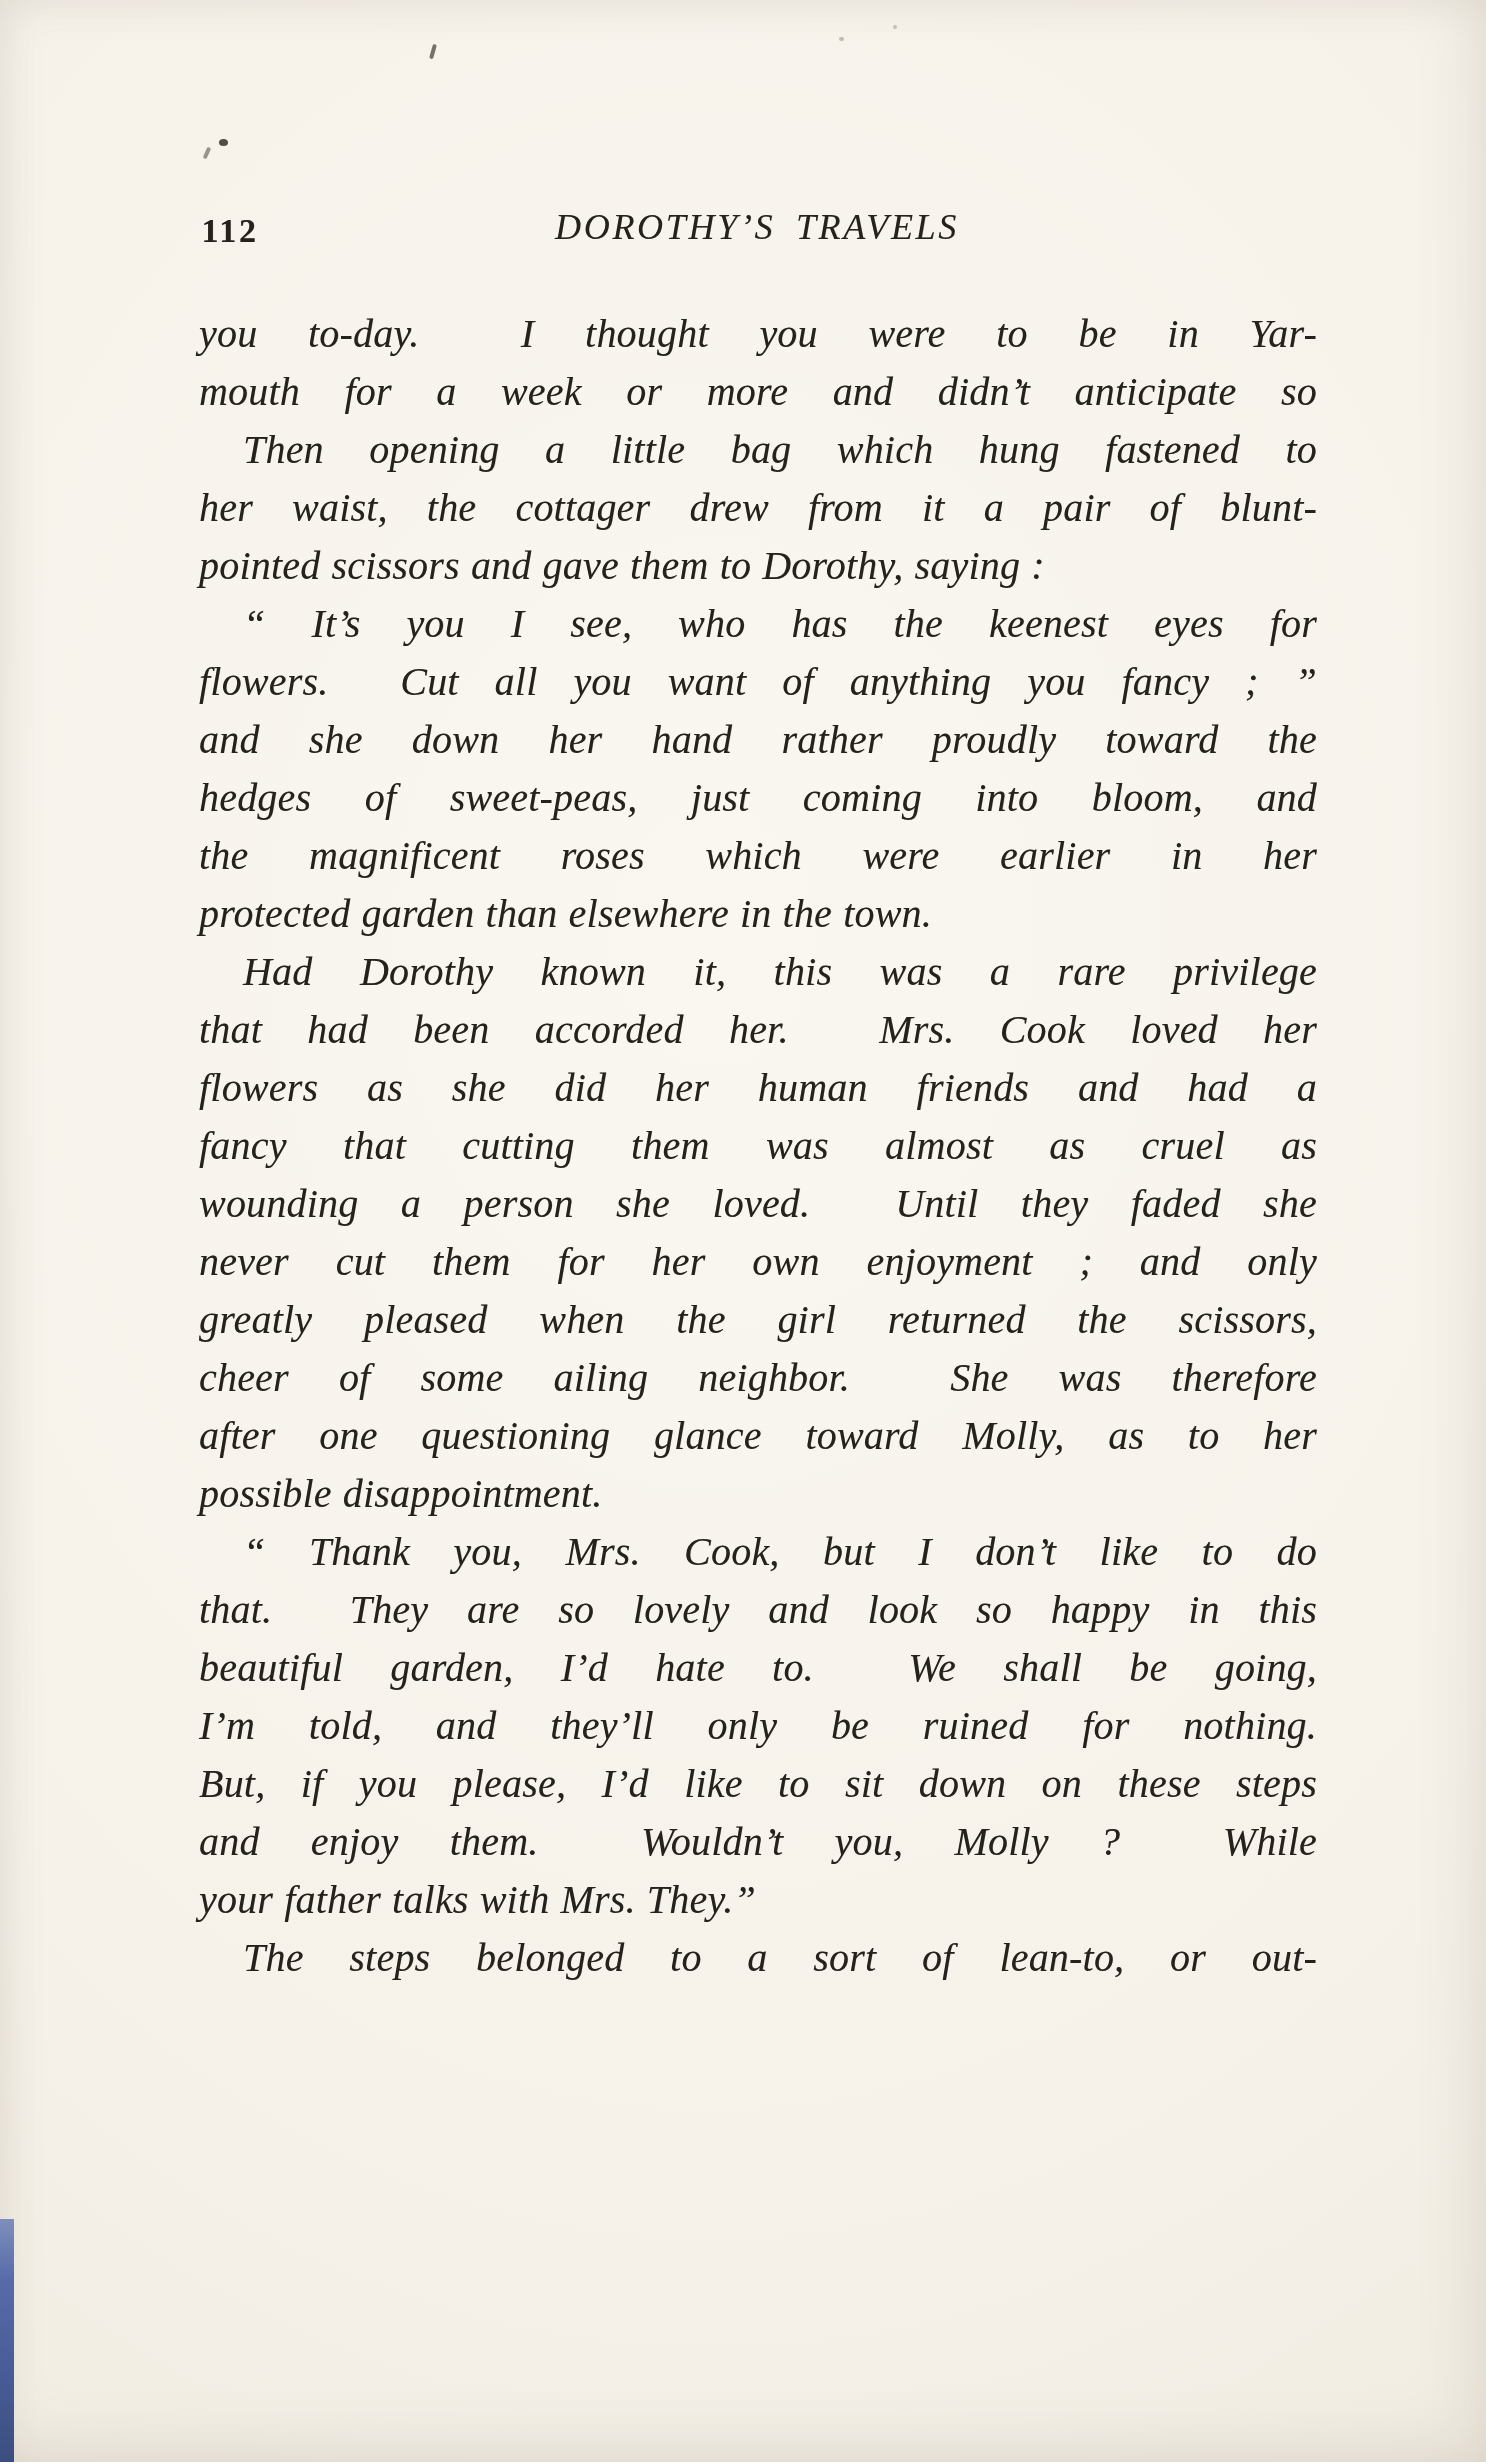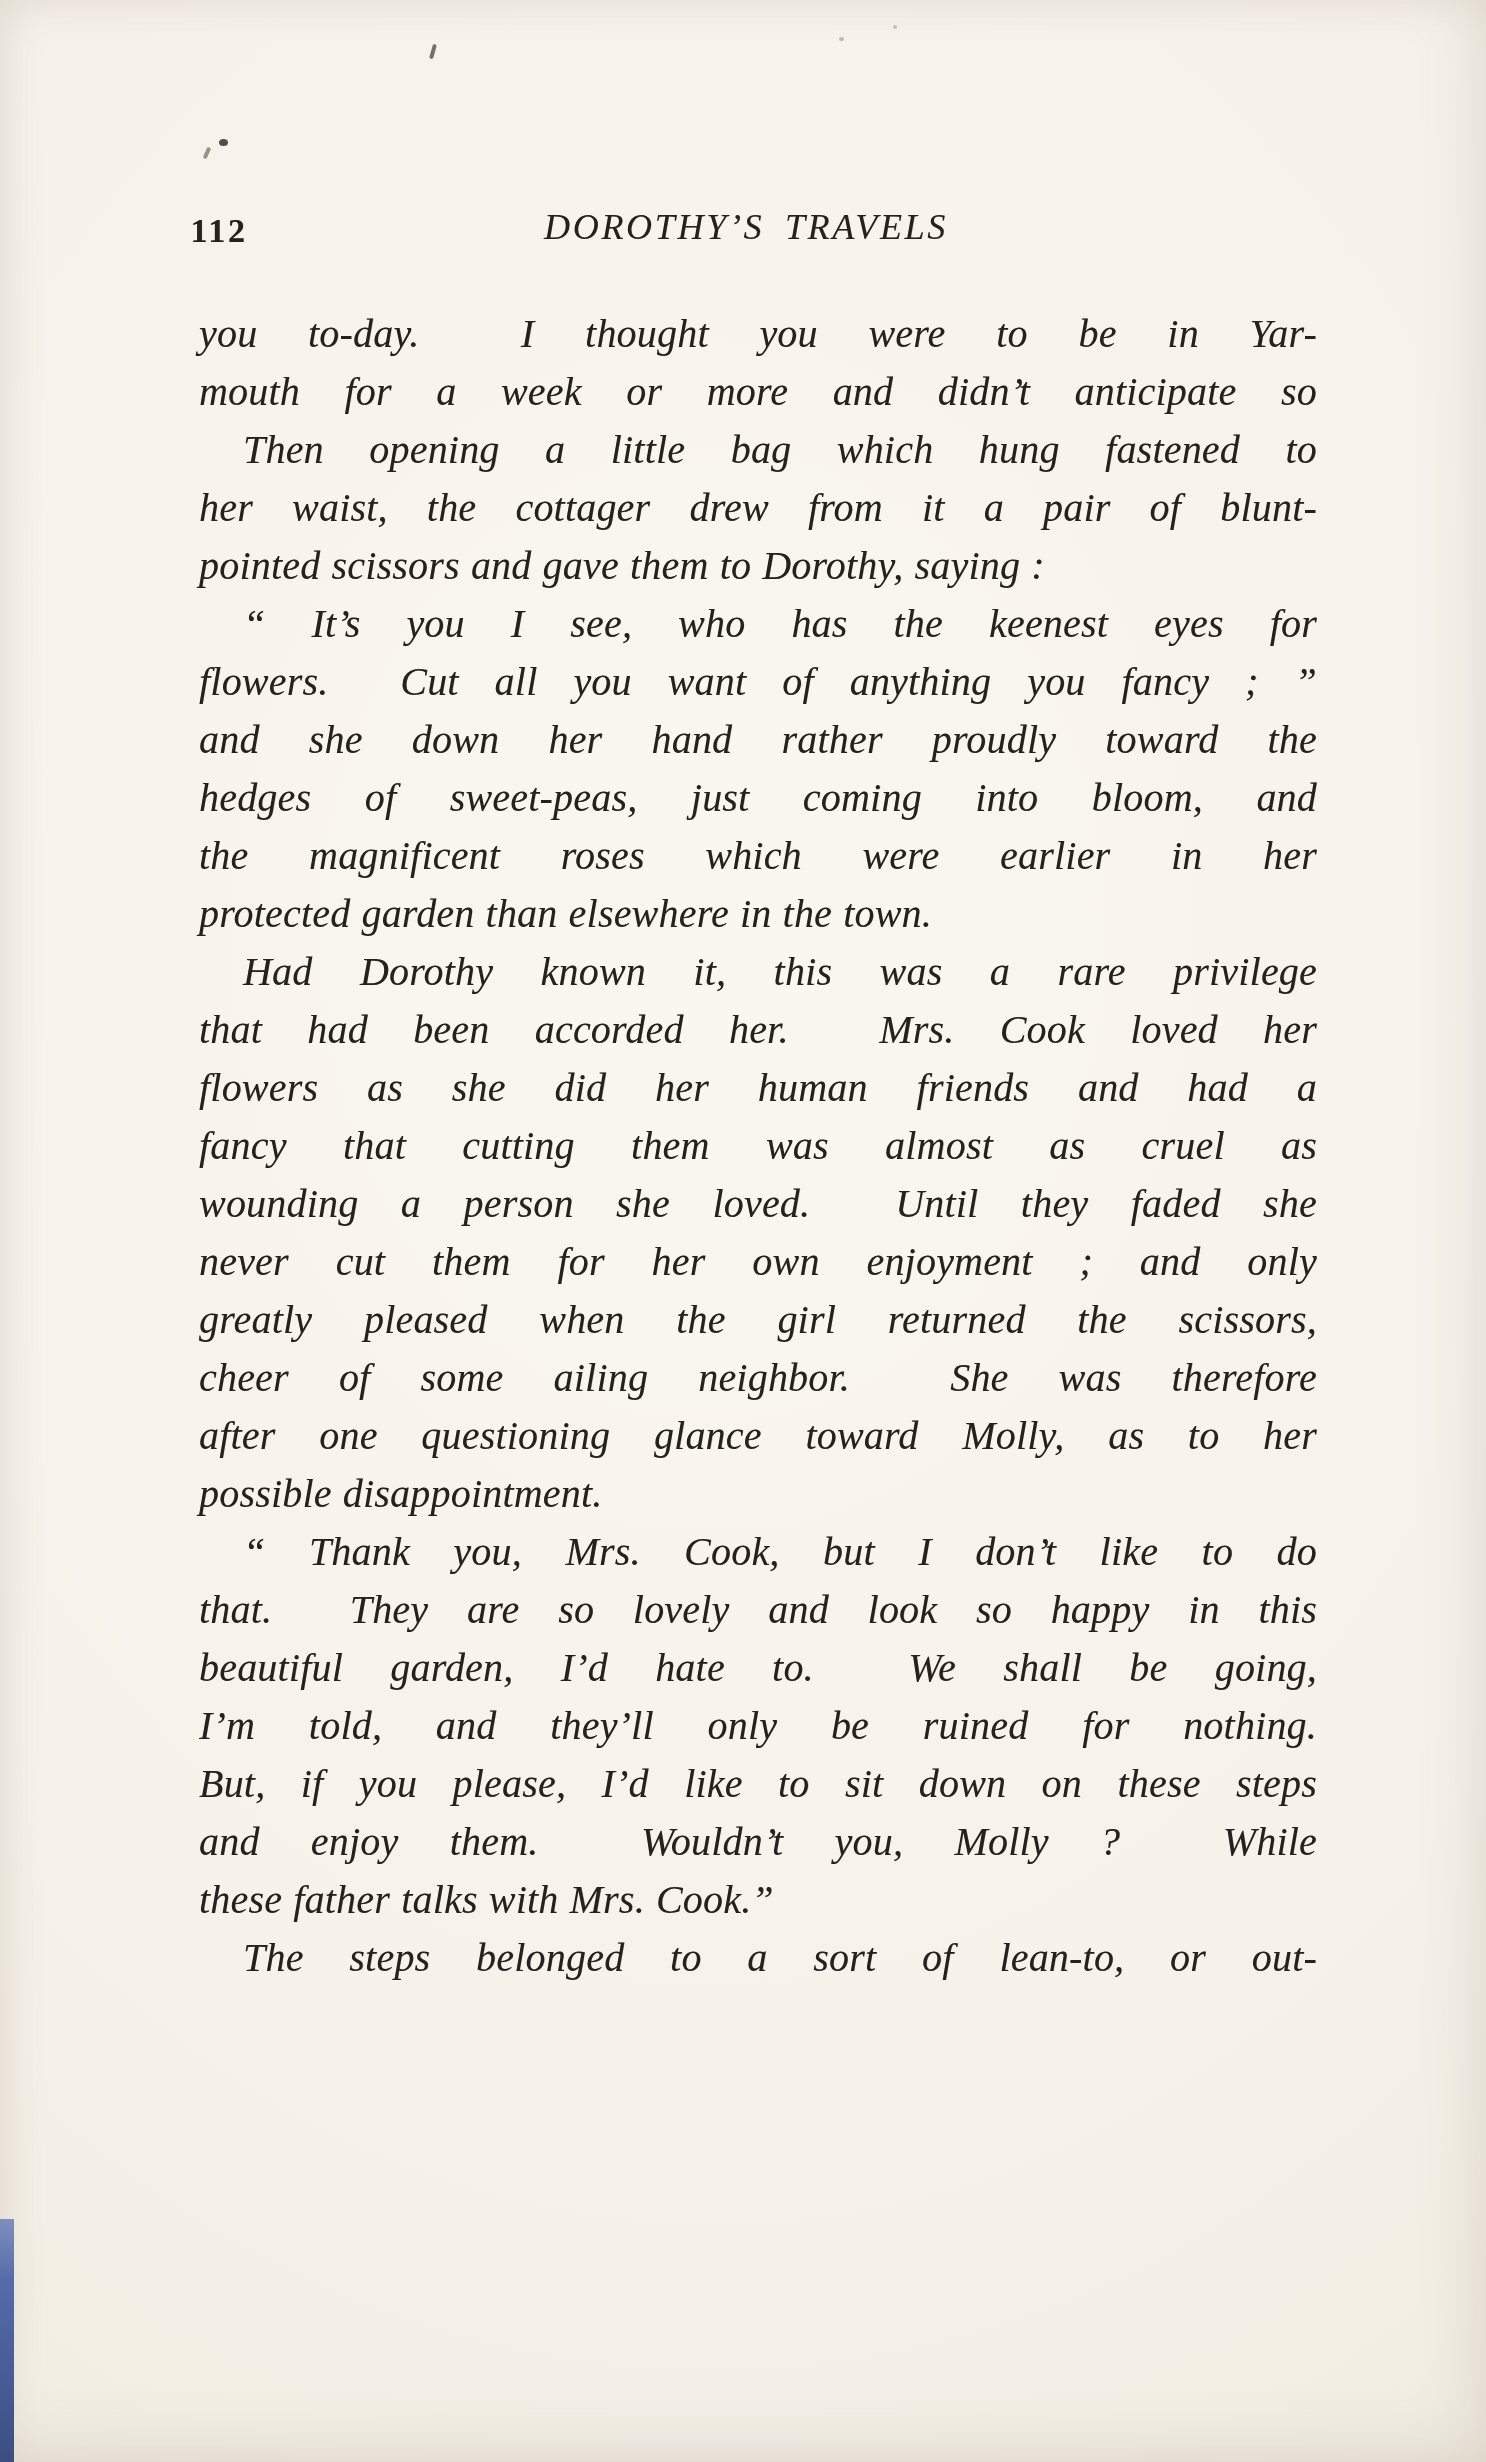--- a/index.html
+++ b/index.html
@@ -25,21 +25,21 @@
                 var(--paper, #f6f2ea) 55%,
                 var(--paper-lo, #eee9dd) 100%);
     box-shadow: inset -12.4px -16px 62px rgba(104, 92, 70, 0.12),
                 inset 8.9px 7px 35px rgba(104, 92, 70, 0.06);
   }
 
   
   .header {
     position: absolute;
     top: 206px;
-    left: 187px;
+    left: 198px;
     width: 1118px;
     height: 51px;
     text-shadow: 0.3px 0.3px 0.5px rgba(40, 36, 30, 0.35);
   }
   .page-number {
     position: absolute;
     left: 3.5px;
     top: 6.2px;
     font-size: 34px;
     letter-spacing: 2.7px;
@@ -177,21 +177,21 @@
         <div class="line">after one questioning glance toward Molly, as to her</div>
         <div class="line last">possible disappointment.</div>
       </div>
       <div class="paragraph">
         <div class="line indent">“ Thank you, Mrs. Cook, but I don’t like to do</div>
         <div class="line">that.  They are so lovely and look so happy in this</div>
         <div class="line">beautiful garden, I’d hate to.  We shall be going,</div>
         <div class="line">I’m told, and they’ll only be ruined for nothing.</div>
         <div class="line">But, if you please, I’d like to sit down on these steps</div>
         <div class="line">and enjoy them.  Wouldn’t you, Molly ?  While</div>
-        <div class="line last">these father talks with Mrs. Cook.”</div>
+        <div class="line last">your father talks with Mrs. They.”</div>
       </div>
       <div class="paragraph">
         <div class="line indent">The steps belonged to a sort of lean-to, or out-</div>
       </div>
     </div>
 
   <div class="binding-strip"></div>
 
 </div>
 

